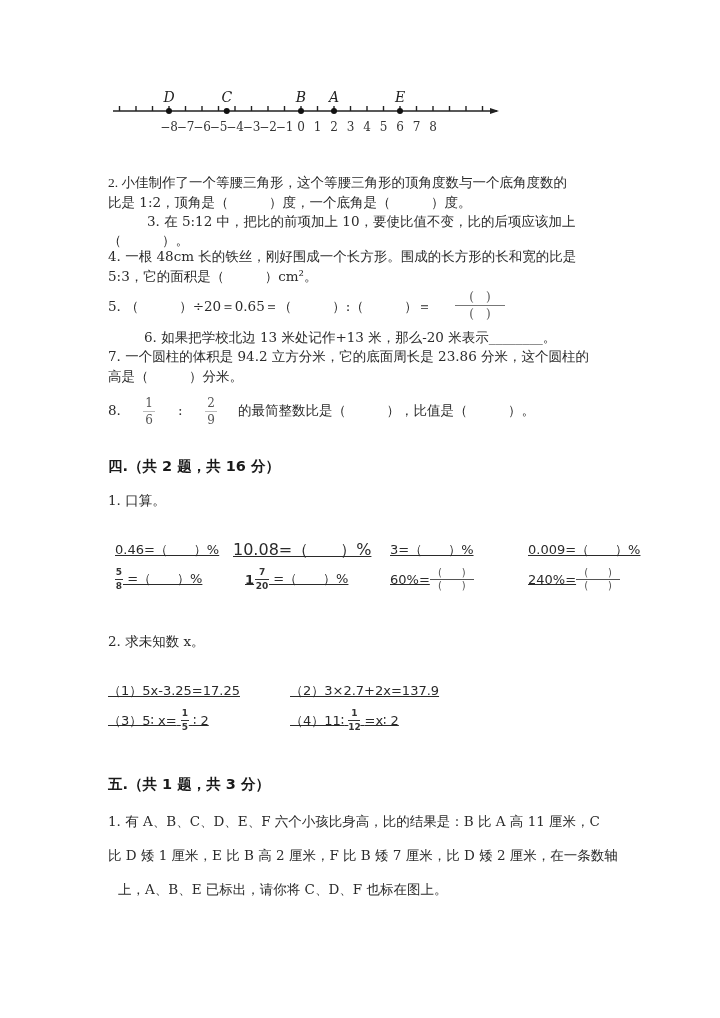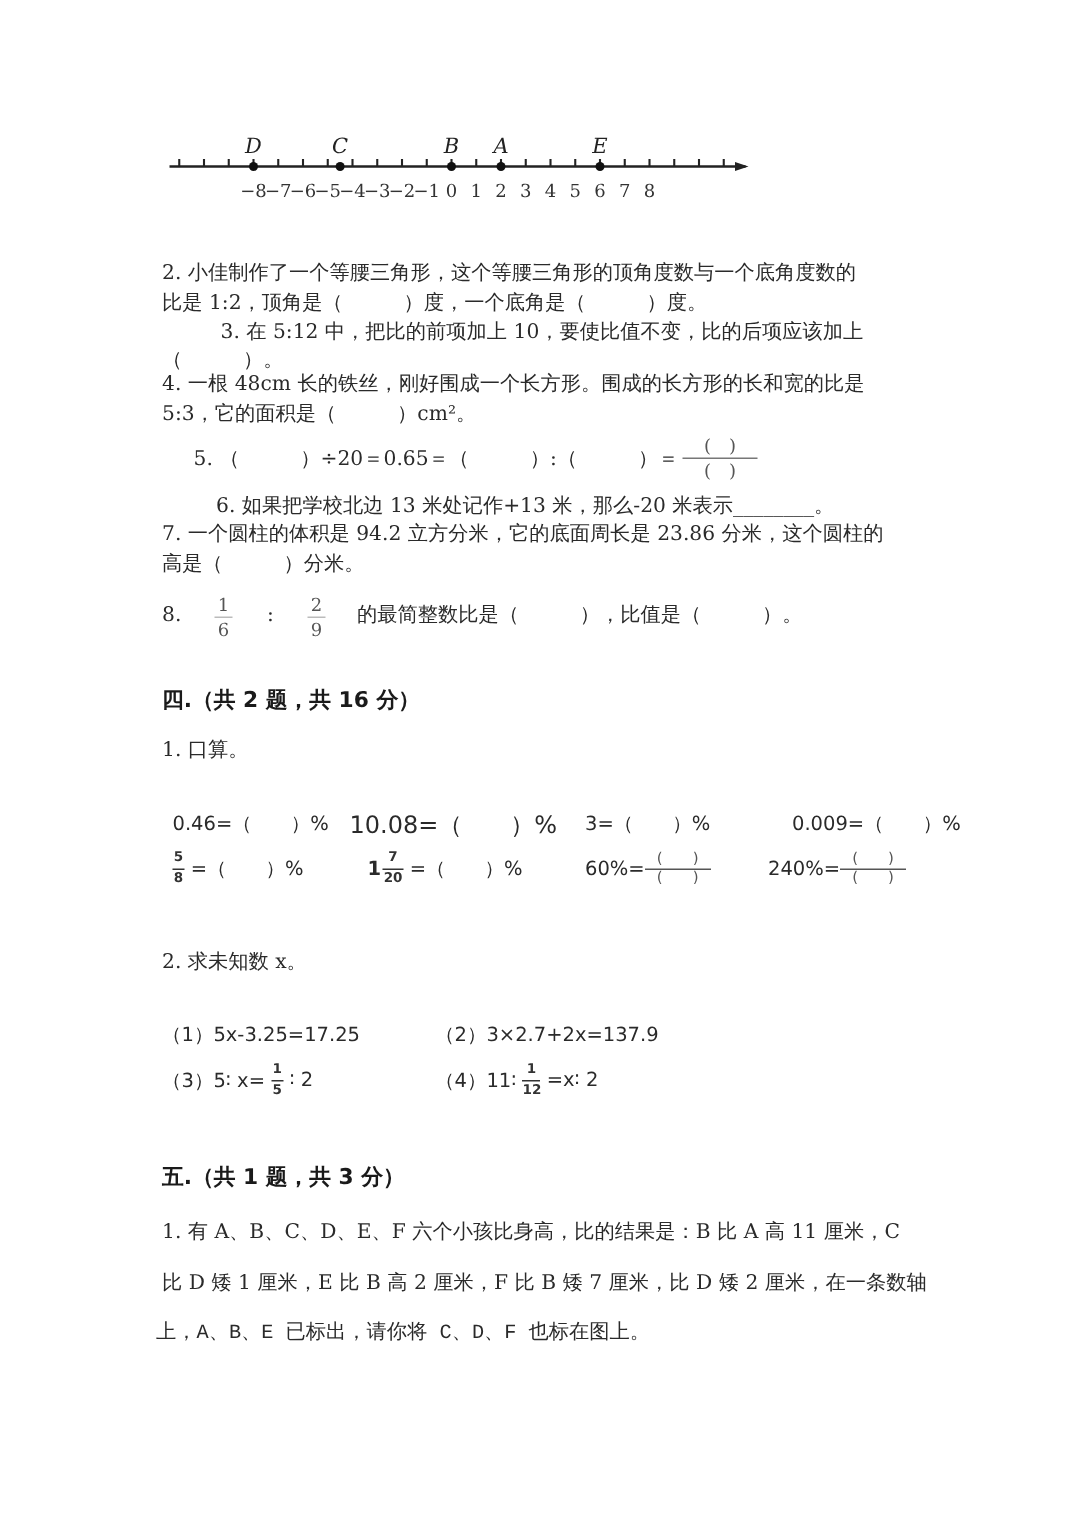--- a/index.html
+++ b/index.html
@@ -7,21 +7,21 @@
          font-family:"DejaVu Serif", "Liberation Serif", serif; color:#222; }
   .abs { position:absolute; white-space:nowrap; }
   .t { font-size:13.5px; line-height:19px; color:#2a2a2a; }
   .sec { font-size:14.5px; font-weight:bold; color:#1a1a1a;
          font-family:"DejaVu Sans","Liberation Sans",sans-serif; }
   .numline { position:absolute; left:0; top:0; }
   .frac { display:inline-block; vertical-align:middle; text-align:center; line-height:1; }
   .frac .n, .frac .d { display:block; font-size:12px; color:#555; }
   .frac .bar { display:block; border-top:1px solid #777; margin:2px 0; }
   .sfrac .n, .sfrac .d { font-size:9px; font-weight:bold; font-family:"DejaVu Sans",sans-serif; color:#333; }
-  .sans { font-family:"DejaVu Sans","Liberation Sans",sans-serif; }
+  .sans { font-family:"DejaVu Sans","Liberation Sans",sans-serif;text-decoration:underline; }
   .pfrac { display:inline-block; vertical-align:middle; text-align:center; line-height:1; font-size:10px; color:#555; }
   .pfrac .bar { display:block; border-top:1px solid #555; margin:1px 0; width:44px; }
 </style>
 </head>
 <body>
 
 <svg class="numline" width="720" height="140" viewBox="0 0 720 140">
   <line x1="113" y1="111" x2="497" y2="111" stroke="#222" stroke-width="1.6"></line>
   <polygon points="499,111 490,108 490,114" fill="#222"></polygon>
   <g id="ticks" stroke="#222" stroke-width="1.4">
@@ -75,28 +75,28 @@
       <text x="226.75" y="102" text-anchor="middle" font-family="DejaVu Serif, serif" font-style="italic" font-size="14" fill="#222">C</text>
       <circle cx="301" cy="111" r="3" fill="#111"></circle>
       <text x="301" y="102" text-anchor="middle" font-family="DejaVu Serif, serif" font-style="italic" font-size="14" fill="#222">B</text>
       <circle cx="334" cy="111" r="3" fill="#111"></circle>
       <text x="334" y="102" text-anchor="middle" font-family="DejaVu Serif, serif" font-style="italic" font-size="14" fill="#222">A</text>
       <circle cx="400" cy="111" r="3" fill="#111"></circle>
       <text x="400" y="102" text-anchor="middle" font-family="DejaVu Serif, serif" font-style="italic" font-size="14" fill="#222">E</text>
     </g>
 </svg>
 
-<div class="abs t" style="left:108px;top:173px;">2. 小佳制作了一个等腰三角形，这个等腰三角形的顶角度数与一个底角度数的</div>
+<div class="abs t" style="left:108px;top:173px;font-family:Liberation Serif, serif;">2. 小佳制作了一个等腰三角形，这个等腰三角形的顶角度数与一个底角度数的</div>
 <div class="abs t" style="left:108px;top:193px;">比是 1:2，顶角是（　　　）度，一个底角是（　　　）度。</div>
 <div class="abs t" style="left:108px;top:212px;margin-left:39px;">3. 在 5:12 中，把比的前项加上 10，要使比值不变，比的后项应该加上</div>
 <div class="abs t" style="left:108px;top:231px;">（　　　）。</div>
 <div class="abs t" style="left:108px;top:247px;">4. 一根 48cm 长的铁丝，刚好围成一个长方形。围成的长方形的长和宽的比是</div>
 <div class="abs t" style="left:108px;top:267px;">5:3，它的面积是（　　　）cm²。</div>
 
-<div class="abs t" style="left:108px;top:297px;margin-left:21px;">5. （　　　）÷20＝0.65＝（　　　）:（　　　）＝</div>
+<div class="abs t" style="left:108px;top:297px;">5. （　　　）÷20＝0.65＝（　　　）:（　　　）＝</div>
 <div class="abs" style="left:455px;top:291px;">
   <span class="frac" style="width:50px;">
     <span class="n">(　)</span>
     <span class="bar"></span>
     <span class="d">(　)</span>
   </span>
 </div>
 
 <div class="abs t" style="left:108px;top:328px;margin-left:36px;">6. 如果把学校北边 13 米处记作+13 米，那么-20 米表示________。</div>
 <div class="abs t" style="left:108px;top:347px;">7. 一个圆柱的体积是 94.2 立方分米，它的底面周长是 23.86 分米，这个圆柱的</div>
@@ -142,21 +142,21 @@
     <span class="d">20</span>
   </span><span> =（　　）%</span>
 </div>
 <div class="abs sans" style="left:390px;top:568px;font-size:13px;color:#2a2a2a;">
   <span style="vertical-align:middle;">60%=</span><span class="pfrac">
     <span>(　　)</span>
     <span class="bar"></span>
     <span>(　　)</span>
   </span>
 </div>
-<div class="abs sans" style="left:512px;top:568px;font-size:13px;color:#2a2a2a;">
+<div class="abs sans" style="left:528px;top:568px;font-size:13px;color:#2a2a2a;">
   <span style="vertical-align:middle;">240%=</span><span class="pfrac">
     <span>(　　)</span>
     <span class="bar"></span>
     <span>(　　)</span>
   </span>
 </div>
 
 <div class="abs t" style="left:108px;top:632px;">2. 求未知数 x。</div>
 
 <div class="abs t sans" style="left:108px;top:681px;font-size:13px;">（1）5x-3.25=17.25</div>
@@ -177,13 +177,13 @@
     <span class="n">1</span>
     <span class="bar" style="border-color:#333;"></span>
     <span class="d">12</span>
   </span>
   <span style="vertical-align:middle;">=x∶ 2</span>
 </div>
 
 <div class="abs sec" style="left:108px;top:775px;">五.（共 1 题，共 3 分）</div>
 <div class="abs t" style="left:108px;top:812px;">1. 有 A、B、C、D、E、F 六个小孩比身高，比的结果是：B 比 A 高 11 厘米，C</div>
 <div class="abs t" style="left:108px;top:846px;">比 D 矮 1 厘米，E 比 B 高 2 厘米，F 比 B 矮 7 厘米，比 D 矮 2 厘米，在一条数轴</div>
-<div class="abs t" style="left:104px;top:880px;font-family:Liberation Mono, monospace;">上，A、B、E 已标出，请你将 C、D、F 也标在图上。</div>
+<div class="abs t" style="left:118px;top:880px;">上，A、B、E 已标出，请你将 C、D、F 也标在图上。</div>
 
 </body></html>

